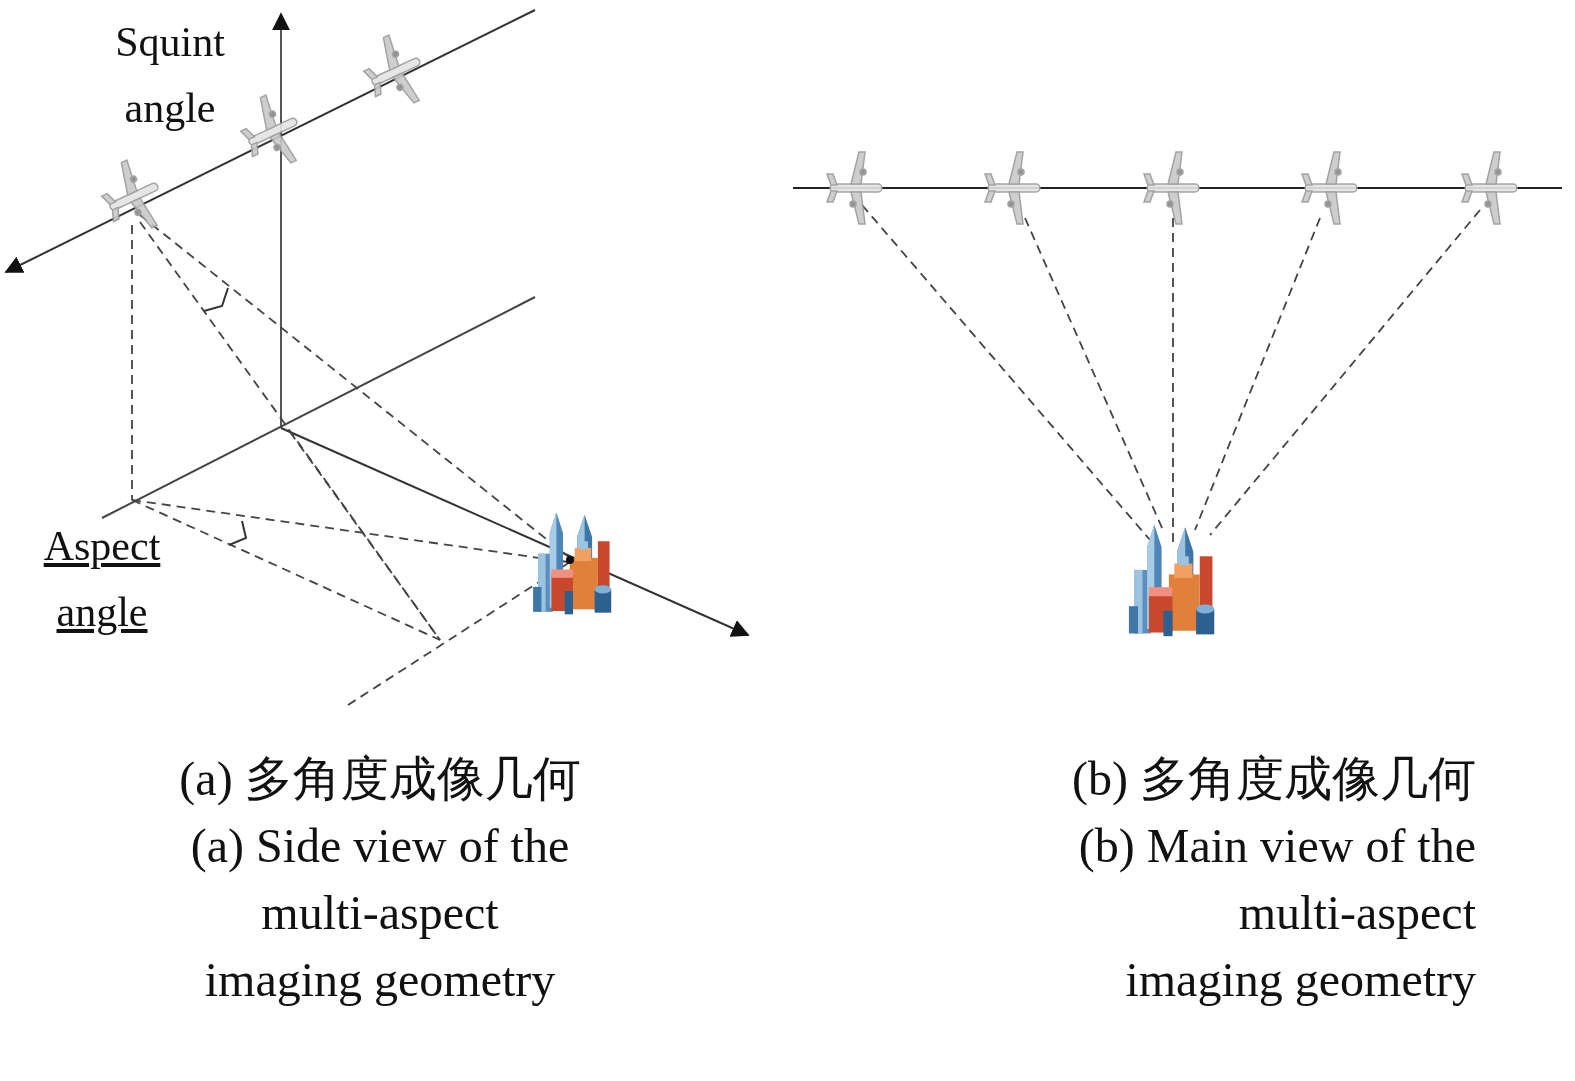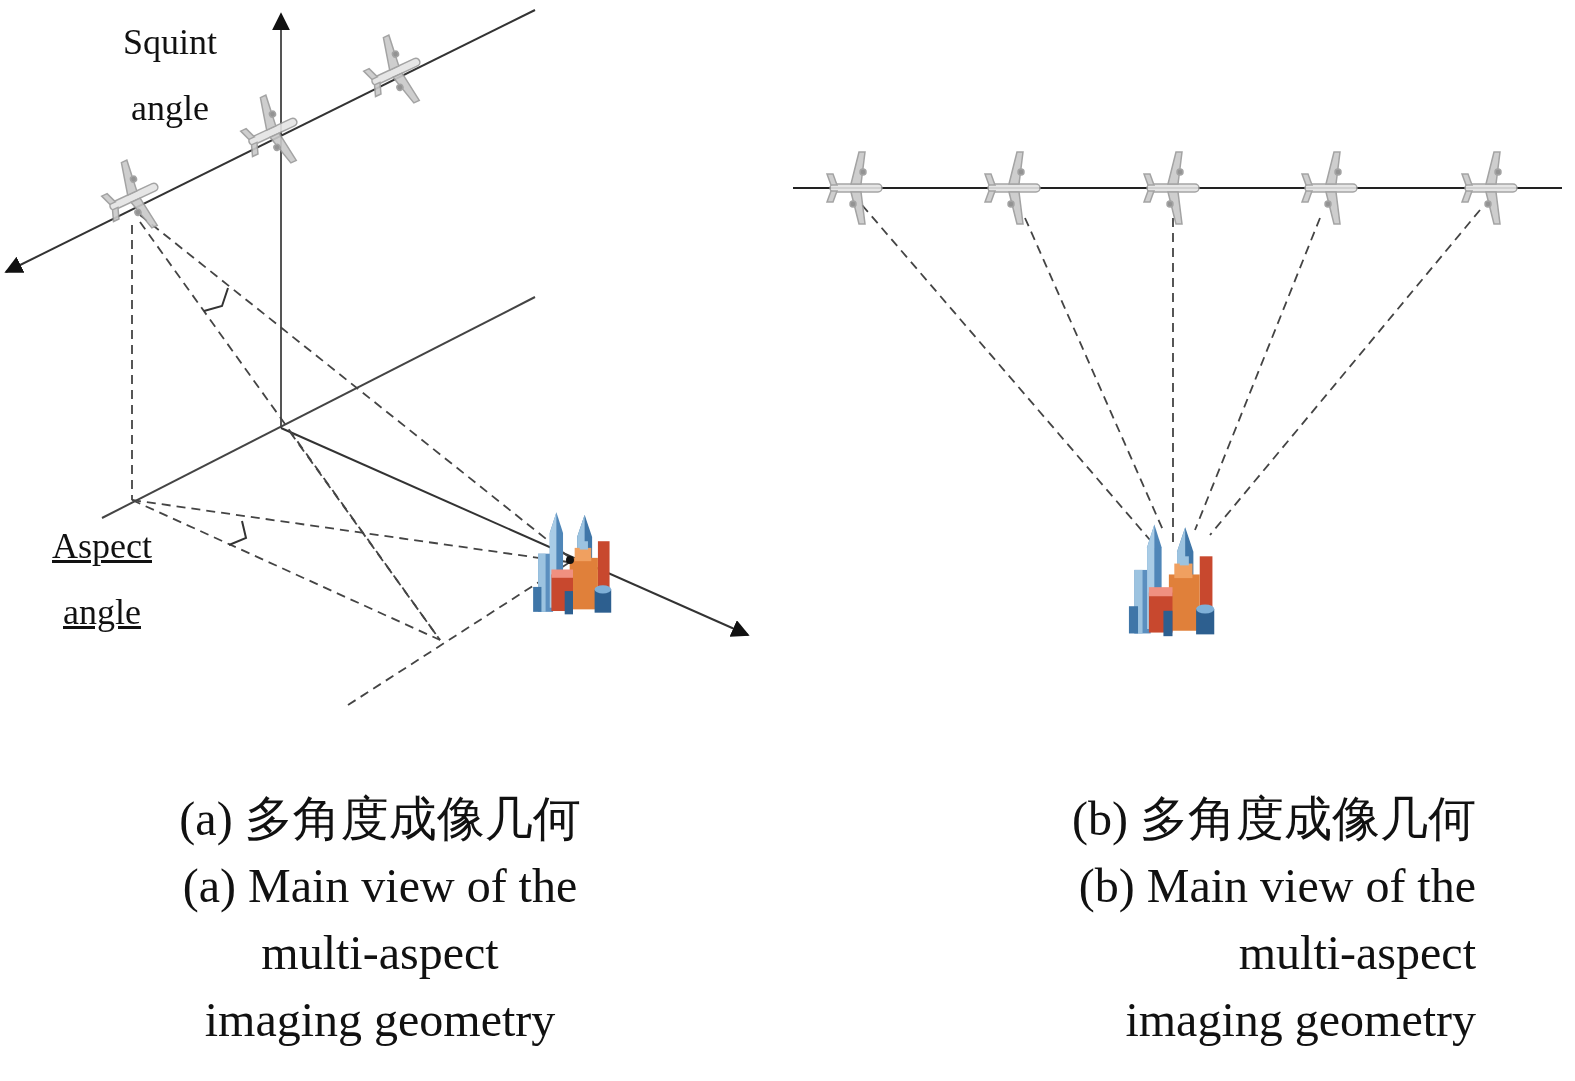--- a/index.html
+++ b/index.html
@@ -1,22 +1,22 @@
 <!DOCTYPE html>
 <html><head>
 <meta charset="utf-8">
 <style>
   html, body { margin:0; padding:0; background:#ffffff; }
   body { width:1575px; height:1081px; position:relative; overflow:hidden;
          font-family:"DejaVu Serif","Liberation Serif",serif; color:#111; }
   svg#fig { position:absolute; left:0; top:0; }
   .lbl { position:absolute; font-family:"Liberation Serif","DejaVu Serif",serif;
-         font-size:36px; line-height:56px; text-align:center; color:#111; }
+         font-size:42px; line-height:56px; text-align:center; color:#111; }
   .cap { position:absolute; font-family:"Liberation Serif","DejaVu Serif",serif;
-         font-size:48px; line-height:67px; text-align:center; color:#111; white-space:nowrap;margin-top:40px; }
+         font-size:48px; line-height:67px; text-align:center; color:#111; white-space:nowrap; }
   .cap div { display:block; }
 </style>
 </head>
 <body>
 
 <svg id="fig" width="1575" height="1081" viewBox="0 0 1575 1081" xmlns="http://www.w3.org/2000/svg">
   <defs>
     <marker id="arr" viewBox="0 0 10 10" refX="9" refY="5" markerWidth="9" markerHeight="9" orient="auto-start-reverse">
       <path d="M0,0 L10,5 L0,10 z" fill="#111"></path>
     </marker>
@@ -104,21 +104,21 @@
   <div>Squint</div>
   <div style="margin-top:10px;">angle</div>
 </div>
 <div class="lbl" style="left:2px; top:518px; width:200px;text-decoration:underline;">
   <div>Aspect</div>
   <div style="margin-top:10px;">angle</div>
 </div>
 
 <div class="cap" style="left:80px; top:745px; width:600px;">
   <div>(a) 多角度成像几何</div>
-  <div>(a) Main view of the</div>
+  <div>(a) Side view of the</div>
   <div>multi-aspect</div>
   <div>imaging geometry</div>
 </div>
 
 <div class="cap" style="left:876px; top:745px; width:600px;text-align:right;">
   <div>(b) 多角度成像几何</div>
   <div>(b) Main view of the</div>
   <div>multi-aspect</div>
   <div>imaging geometry</div>
 </div>

